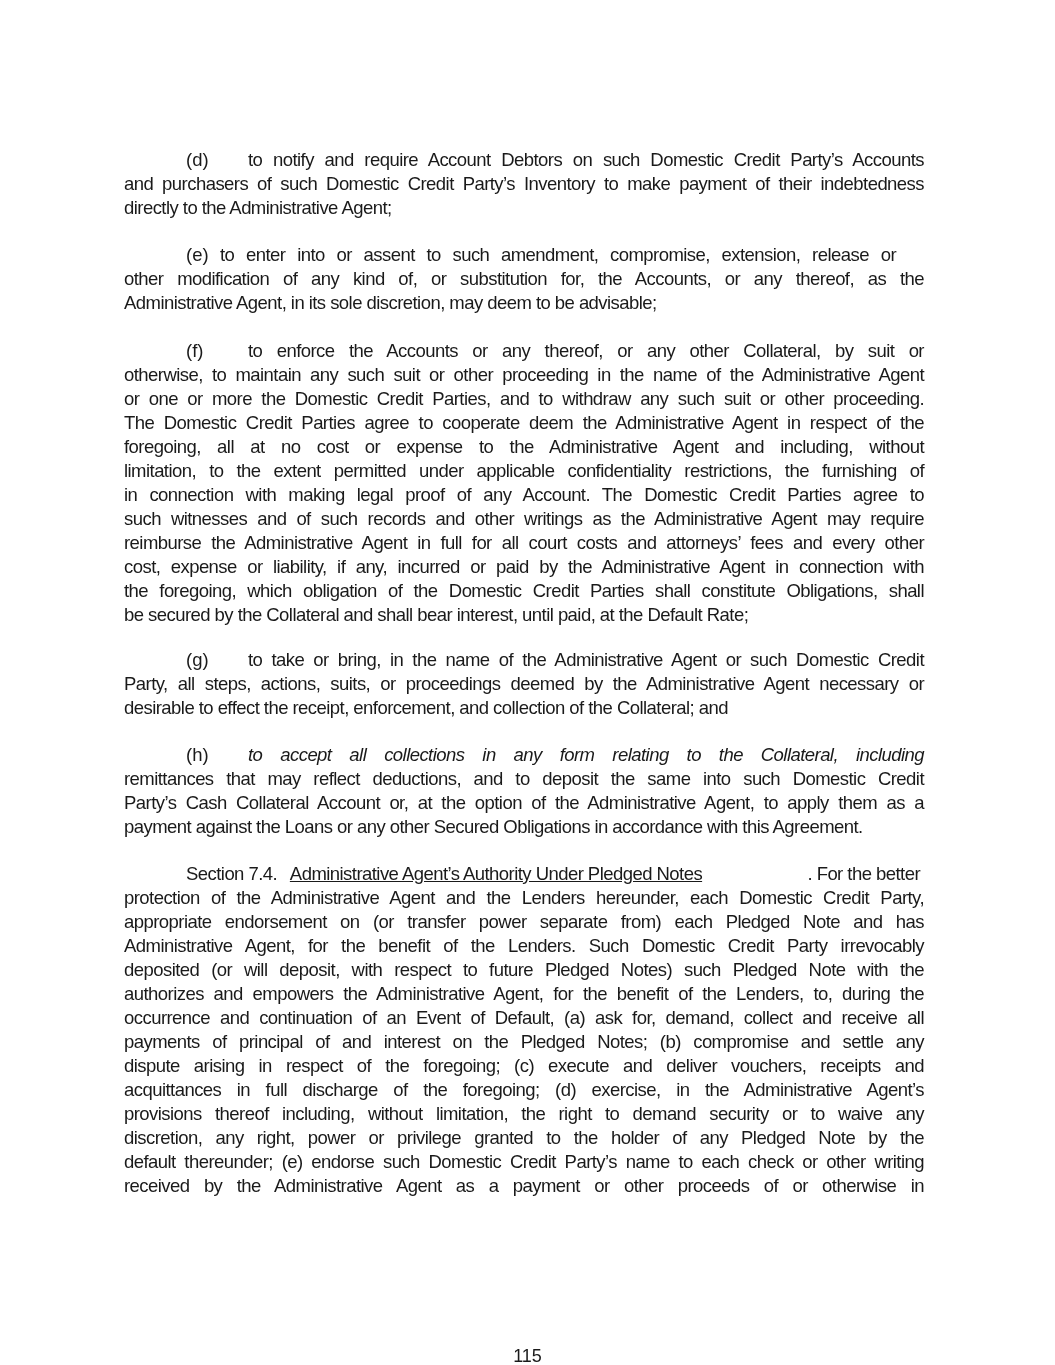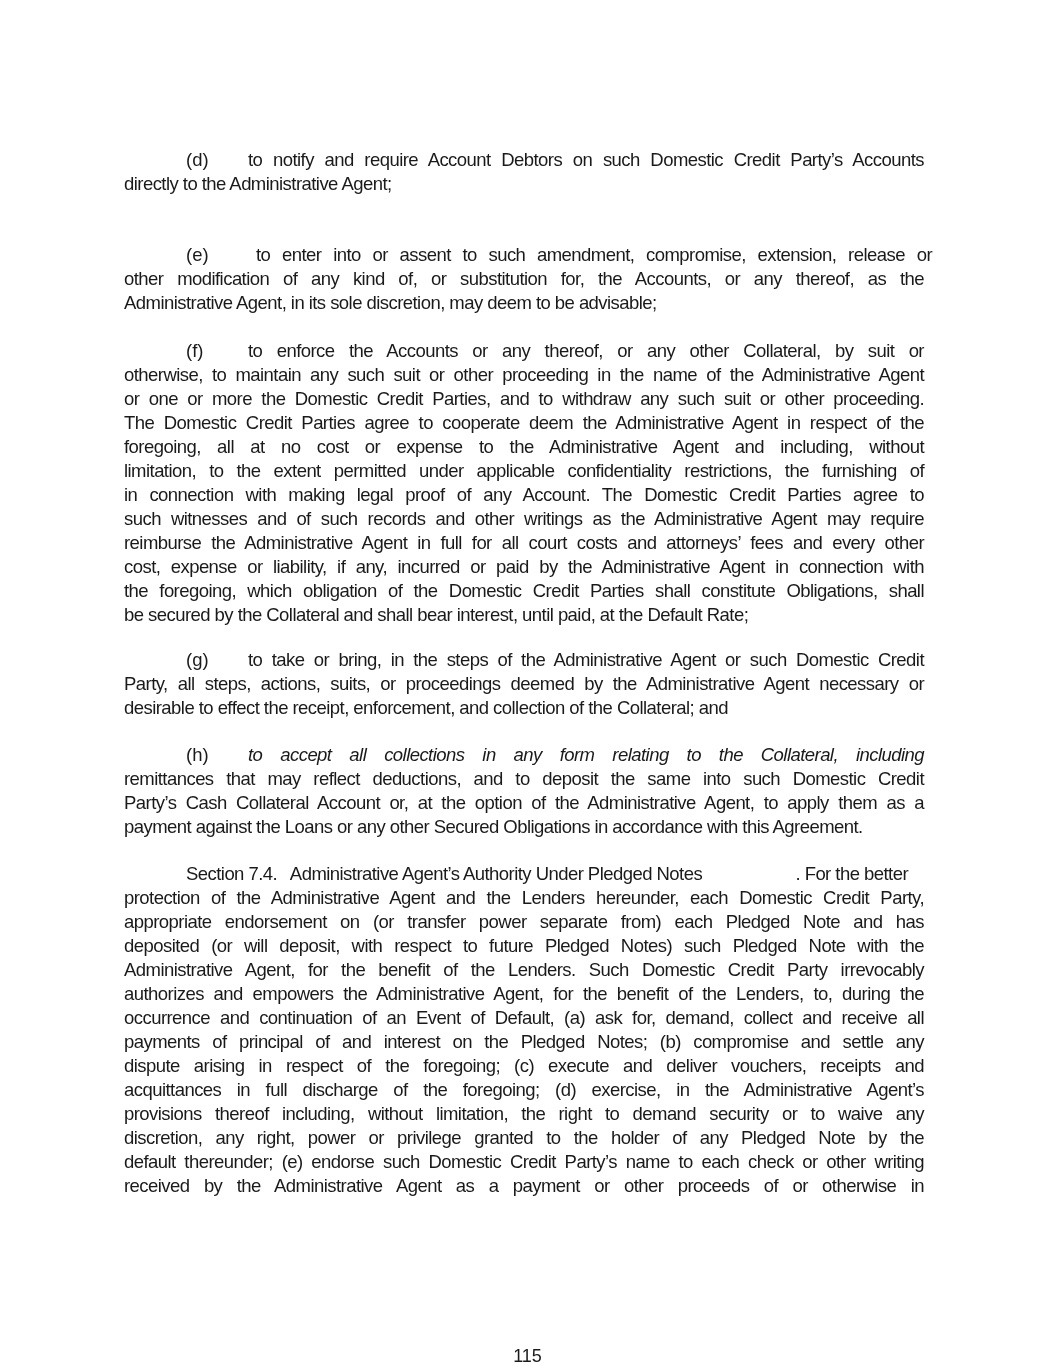--- a/index.html
+++ b/index.html
@@ -13,80 +13,81 @@
   .line {
     display: block; height: 24px; line-height: 24px; font-size: 18.5px;
     white-space: nowrap; transform-origin: 0 50%;
     letter-spacing: -0.55px;
     text-align: justify; text-align-last: justify;
     width: 800px;
   }
   .line.last { text-align-last: left; }
   .line.first { padding-left: 62px; width: 738px; }
   .line .label { display: inline-block; width: 62px; letter-spacing: 0; }
-  .ul { }
+  .ul { text-decoration: underline; }
   .pagenum {
     position: absolute; left: 0; width: 1055px; top: 1344px; text-align: center;
     font-size: 18px; line-height: 24px; color: #1a1a1a;
     font-family: "Liberation Sans", sans-serif;
   }
 </style>
 </head>
 <body>
 
 <div class="page">
 
   <div class="para" style="top:148px;">
     <span class="line first"><span class="label" style="margin-left:0;position:absolute;left:62px;">(d)</span><span style="display:inline-block;width:676px;margin-left:62px;text-align:justify;text-align-last:justify;">to notify and require Account Debtors on such Domestic Credit Party’s Accounts</span></span>
+    <span class="line">and purchasers of such Domestic Credit Party’s Inventory to make payment of their indebtedness</span>
     <span class="line last">directly to the Administrative Agent;</span>
   </div>
 
   <div class="para" style="top:243px;">
-    <span class="line first"><span class="label" style="position:absolute;left:62px;">(e)</span><span style="display:inline-block;width:676px;margin-left:70px;text-align:justify;text-align-last:justify;">to enter into or assent to such amendment, compromise, extension, release or</span></span>
+    <span class="line first"><span class="label" style="position:absolute;left:62px;">(e)</span><span style="display:inline-block;width:676px;margin-left:34px;text-align:justify;text-align-last:justify;">to enter into or assent to such amendment, compromise, extension, release or</span></span>
     <span class="line">other modification of any kind of, or substitution for, the Accounts, or any thereof, as the</span>
     <span class="line last">Administrative Agent, in its sole discretion, may deem to be advisable;</span>
   </div>
 
   <div class="para" style="top:339px;">
     <span class="line first"><span class="label" style="position:absolute;left:62px;">(f)</span><span style="display:inline-block;width:676px;margin-left:62px;text-align:justify;text-align-last:justify;">to enforce the Accounts or any thereof, or any other Collateral, by suit or</span></span>
     <span class="line">otherwise, to maintain any such suit or other proceeding in the name of the Administrative Agent</span>
     <span class="line">or one or more the Domestic Credit Parties, and to withdraw any such suit or other proceeding.</span>
     <span class="line">The Domestic Credit Parties agree to cooperate deem the Administrative Agent in respect of the</span>
     <span class="line">foregoing, all at no cost or expense to the Administrative Agent and including, without</span>
     <span class="line">limitation, to the extent permitted under applicable confidentiality restrictions, the furnishing of</span>
     <span class="line">in connection with making legal proof of any Account.  The Domestic Credit Parties agree to</span>
     <span class="line">such witnesses and of such records and other writings as the Administrative Agent may require</span>
     <span class="line">reimburse the Administrative Agent in full for all court costs and attorneys’ fees and every other</span>
     <span class="line">cost, expense or liability, if any, incurred or paid by the Administrative Agent in connection with</span>
     <span class="line">the foregoing, which obligation of the Domestic Credit Parties shall constitute Obligations, shall</span>
     <span class="line last">be secured by the Collateral and shall bear interest, until paid, at the Default Rate;</span>
   </div>
 
   <div class="para" style="top:648px;">
-    <span class="line first"><span class="label" style="position:absolute;left:62px;">(g)</span><span style="display:inline-block;width:676px;margin-left:62px;text-align:justify;text-align-last:justify;">to take or bring, in the steps of the Administrative Agent or such Domestic Credit</span></span>
+    <span class="line first"><span class="label" style="position:absolute;left:62px;">(g)</span><span style="display:inline-block;width:676px;margin-left:62px;text-align:justify;text-align-last:justify;">to take or bring, in the name of the Administrative Agent or such Domestic Credit</span></span>
     <span class="line">Party, all steps, actions, suits, or proceedings deemed by the Administrative Agent necessary or</span>
     <span class="line last">desirable to effect the receipt, enforcement, and collection of the Collateral; and</span>
   </div>
 
   <div class="para" style="top:743px;">
     <span class="line first"><span class="label" style="position:absolute;left:62px;">(h)</span><span style="display:inline-block;width:676px;margin-left:62px;text-align:justify;text-align-last:justify;font-style:italic;">to accept all collections in any form relating to the Collateral, including</span></span>
     <span class="line">remittances that may reflect deductions, and to deposit the same into such Domestic Credit</span>
     <span class="line">Party’s Cash Collateral Account or, at the option of the Administrative Agent, to apply them as a</span>
     <span class="line last">payment against the Loans or any other Secured Obligations in accordance with this Agreement.</span>
   </div>
 
   <div class="para" style="top:862px;">
     <span class="line" style="text-align:left;text-align-last:left;padding-left:62px;width:738px;position:relative;">
       <span>Section 7.4.</span>&nbsp;&nbsp;
-      <span class="ul">Administrative Agent’s Authority Under Pledged Notes</span><span style="position:absolute;right:16px;">.  For the better</span>
+      <span class="ul">Administrative Agent’s Authority Under Pledged Notes</span><span style="position:absolute;right:4px;">.  For the better</span>
     </span>
     <span class="line">protection of the Administrative Agent and the Lenders hereunder, each Domestic Credit Party,</span>
     <span class="line">appropriate endorsement on (or transfer power separate from) each Pledged Note and has</span>
+    <span class="line">Administrative Agent, for the benefit of the Lenders.  Such Domestic Credit Party irrevocably</span>
     <span class="line">deposited (or will deposit, with respect to future Pledged Notes) such Pledged Note with the</span>
-    <span class="line">Administrative Agent, for the benefit of the Lenders.  Such Domestic Credit Party irrevocably</span>
     <span class="line">authorizes and empowers the Administrative Agent, for the benefit of the Lenders, to, during the</span>
     <span class="line">occurrence and continuation of an Event of Default, (a) ask for, demand, collect and receive all</span>
     <span class="line">payments of principal of and interest on the Pledged Notes; (b) compromise and settle any</span>
     <span class="line">dispute arising in respect of the foregoing; (c) execute and deliver vouchers, receipts and</span>
     <span class="line">acquittances in full discharge of the foregoing; (d) exercise, in the Administrative Agent’s</span>
     <span class="line">provisions thereof including, without limitation, the right to demand security or to waive any</span>
     <span class="line">discretion, any right, power or privilege granted to the holder of any Pledged Note by the</span>
     <span class="line">default thereunder; (e) endorse such Domestic Credit Party’s name to each check or other writing</span>
     <span class="line">received by the Administrative Agent as a payment or other proceeds of or otherwise in</span>
   </div>

